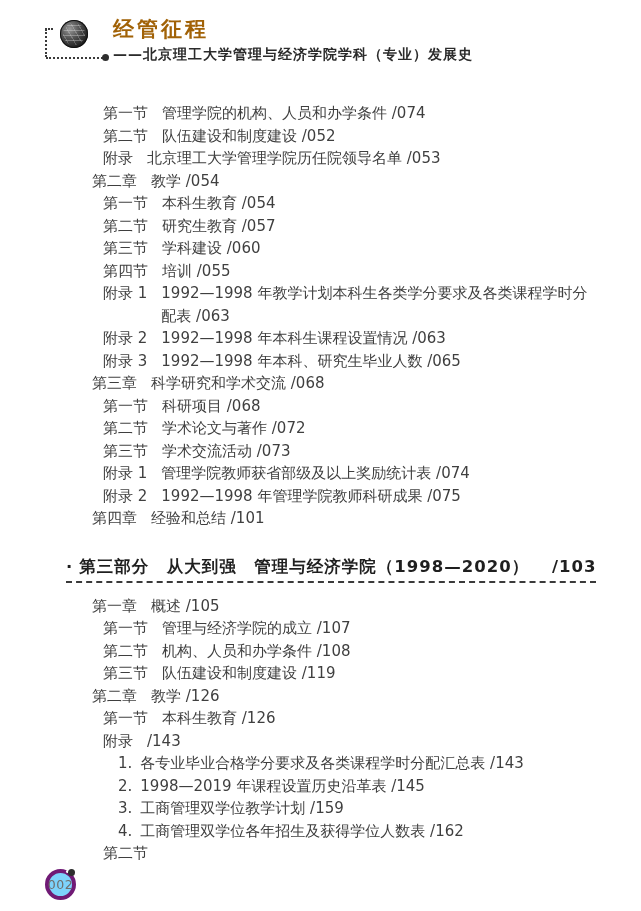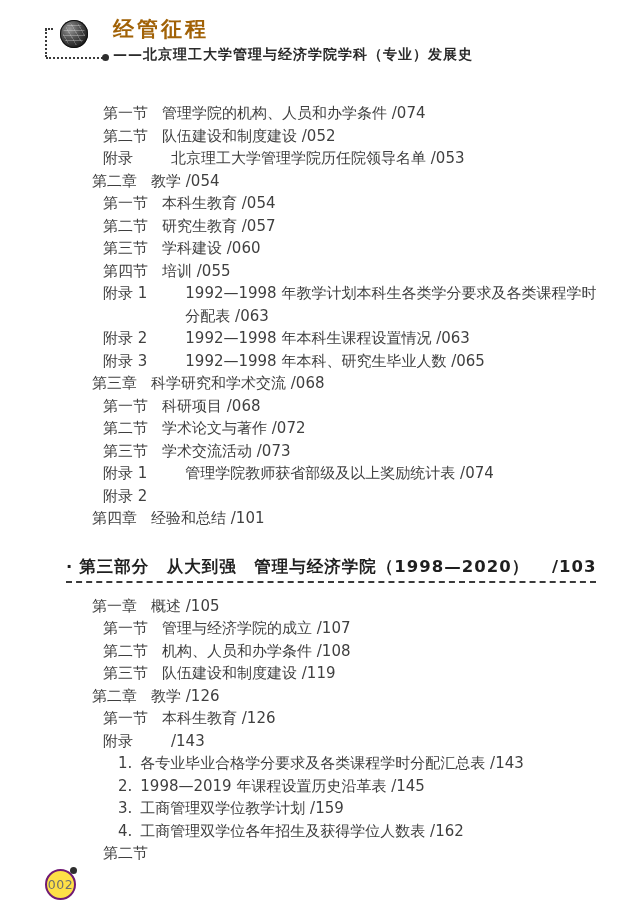--- a/index.html
+++ b/index.html
@@ -39,44 +39,44 @@
   }
 
   
   .toc { position: absolute; left: 92px; top: 102px; width: 505px; font-size: 15px; }
   .entry { display: flex; line-height: 22.5px; }
   .entry .label { flex: none; margin-right: 14px; white-space: nowrap; }
   .entry .text { flex: 1 1 auto; }
   .entry .page { white-space: nowrap; }
   .lvl-chapter { padding-left: 0; }
   .lvl-section { padding-left: 11px; }
-  .lvl-appendix { padding-left: 11px; gap: 24px; }
+  .lvl-appendix { padding-left: 11px; }
   .lvl-item { padding-left: 26px; }
   .lvl-item .label { margin-right: 8px; }
 
   .part-header {
     display: inline-block;
     margin: 26px 0 12px -26px;
     font-size: 16.5px; font-weight: bold; color: #1f1f1f;
     letter-spacing: 1px;
     padding-bottom: 3px;
     border-bottom: 2px dashed #3a3a3a;
   }
   .part-header .part-page { font-weight: bold; margin-left: 16px; }
   .part-bullet { margin-right: 6px; }
 
   
   .page-badge {
     position: absolute; left: 45px; top: 869px;
     width: 31px; height: 31px; border-radius: 50%;
-    border: 2px solid #701a75;
+    border: 4px solid #701a75;
     box-sizing: border-box;
     display: flex; align-items: center; justify-content: center;
     color: #6e6e6e; font-size: 12.5px; letter-spacing: 0.5px;
-    background: #fde047;
+    background: #7dd3fc;
   }
   .badge-tick {
     position: absolute; right: -3px; top: -4px; width: 7px; height: 7px;
     border-radius: 50%; background: #2e2e2e;
     box-shadow: -4px -1px 0 -2px #ffffff;
   }
 </style>
 </head>
 <body>
 
@@ -155,20 +155,21 @@
       <div class="entry lvl-section">
         <span class="label">第三节</span>
         <span class="text">学术交流活动 <span class="page">/073</span></span>
       </div>
       <div class="entry lvl-appendix">
         <span class="label">附录 1</span>
         <span class="text">管理学院教师获省部级及以上奖励统计表 <span class="page">/074</span></span>
       </div>
       <div class="entry lvl-appendix">
         <span class="label">附录 2</span>
+        <span class="text">1992—1998 年管理学院教师科研成果 <span class="page">/075</span></span>
       </div>
       <div class="entry lvl-chapter">
         <span class="label">第四章</span>
         <span class="text">经验和总结 <span class="page">/101</span></span>
       </div>
     </div>
 
   <div class="part-header">
     <span class="part-bullet">·</span><span>第三部分　从大到强　管理与经济学院（1998—2020）</span>
     <span class="part-page">/103</span>

